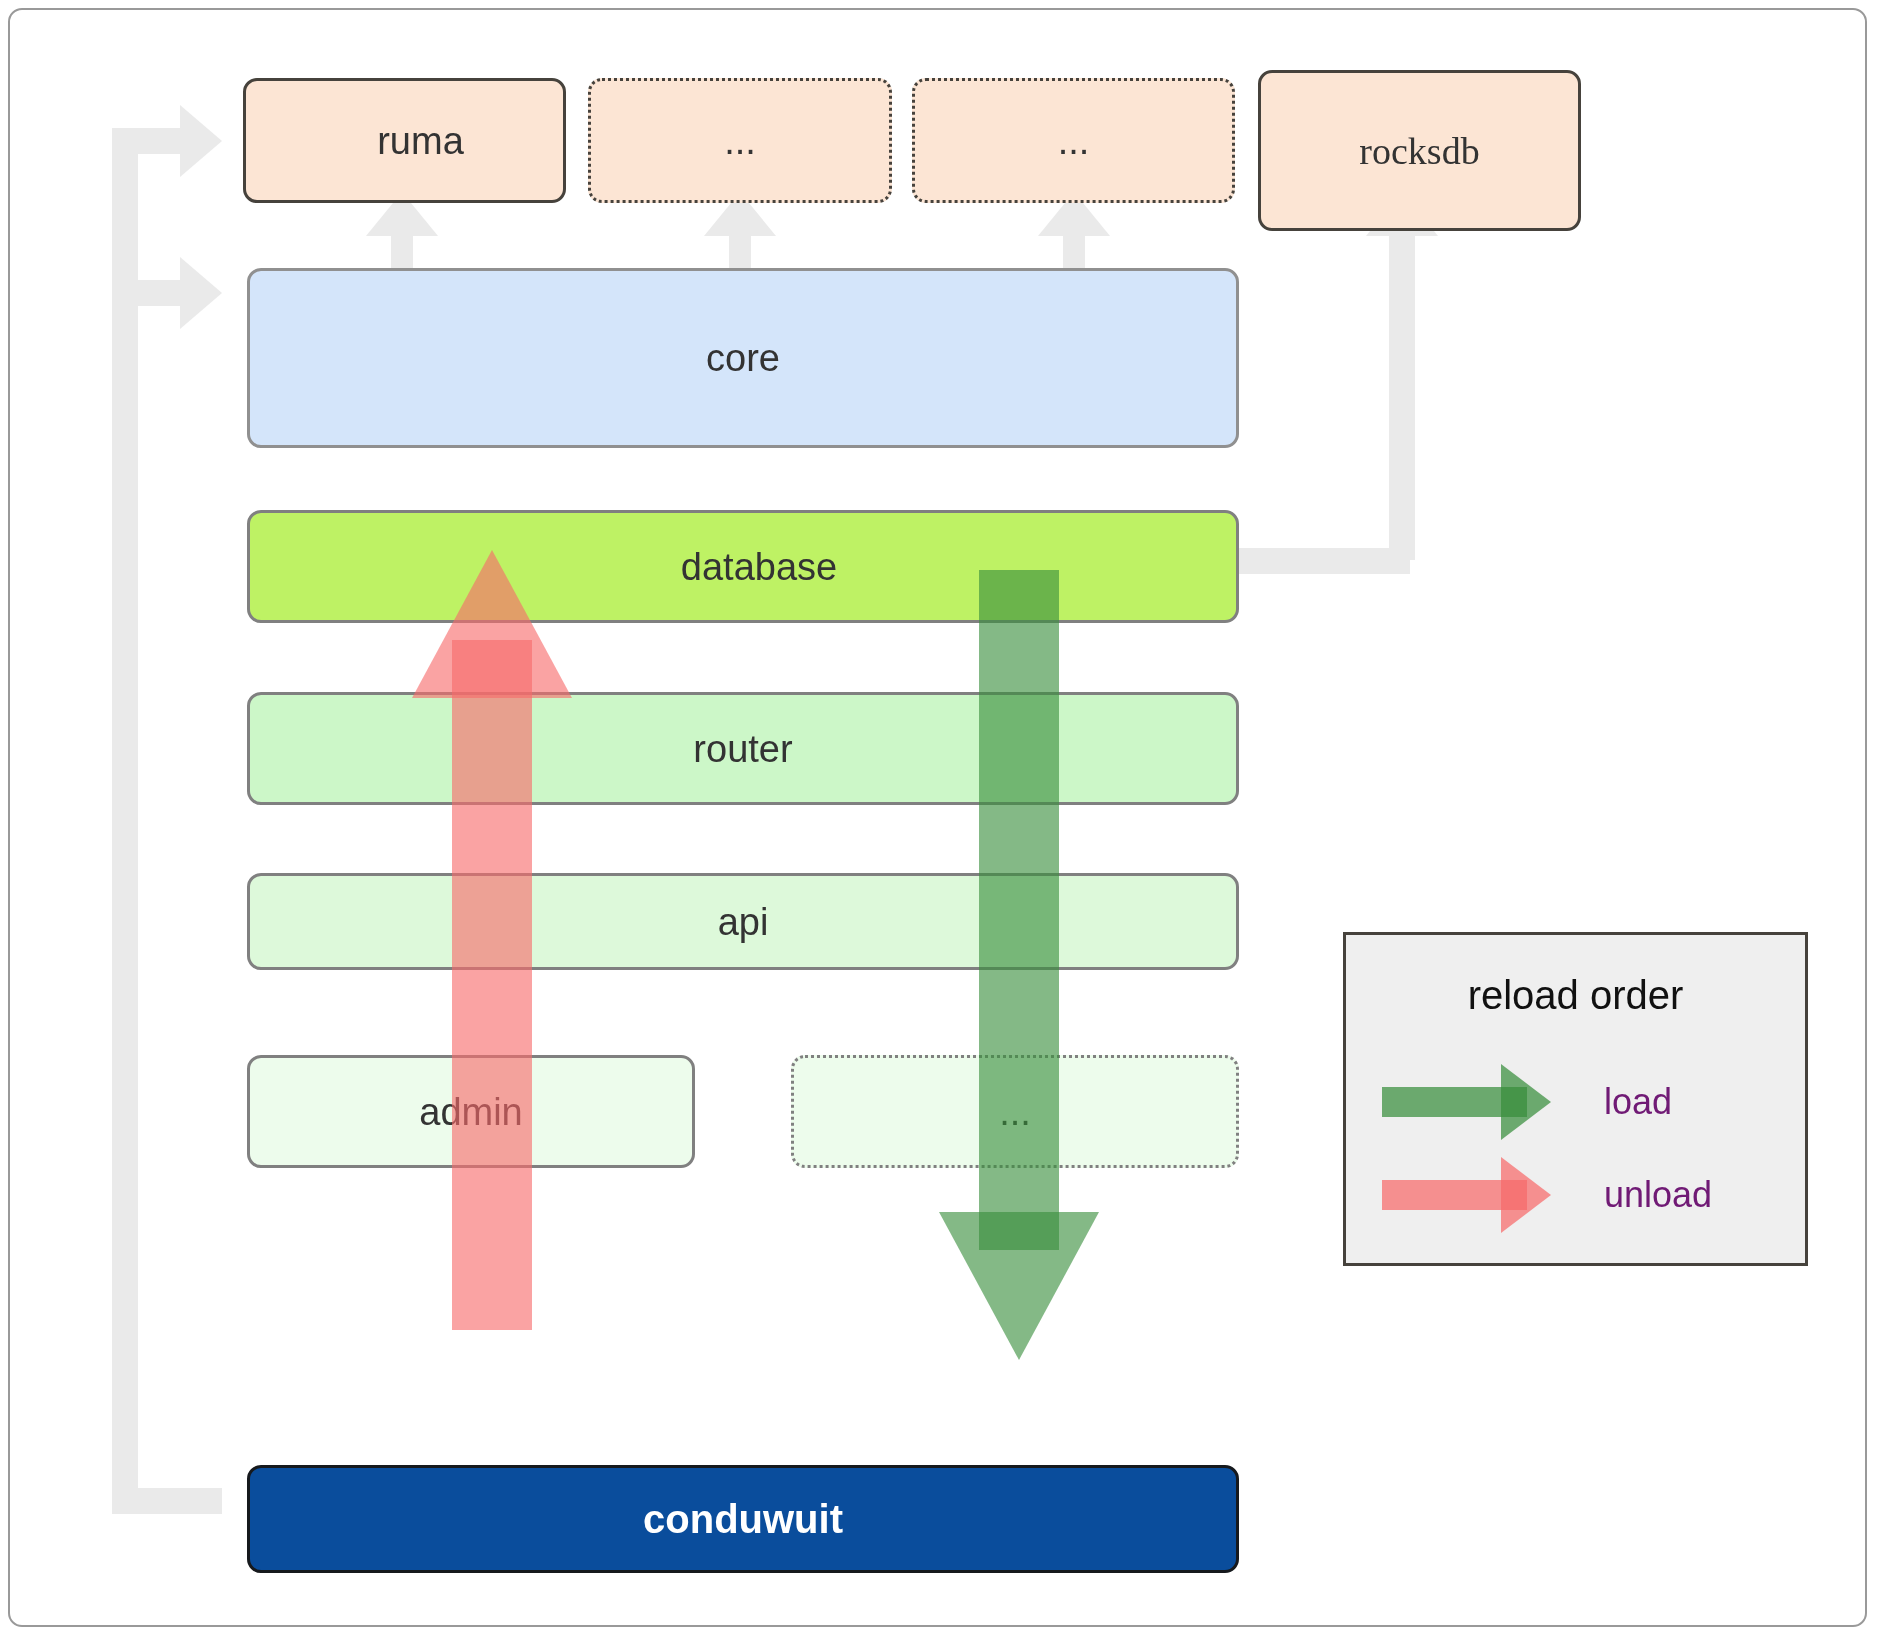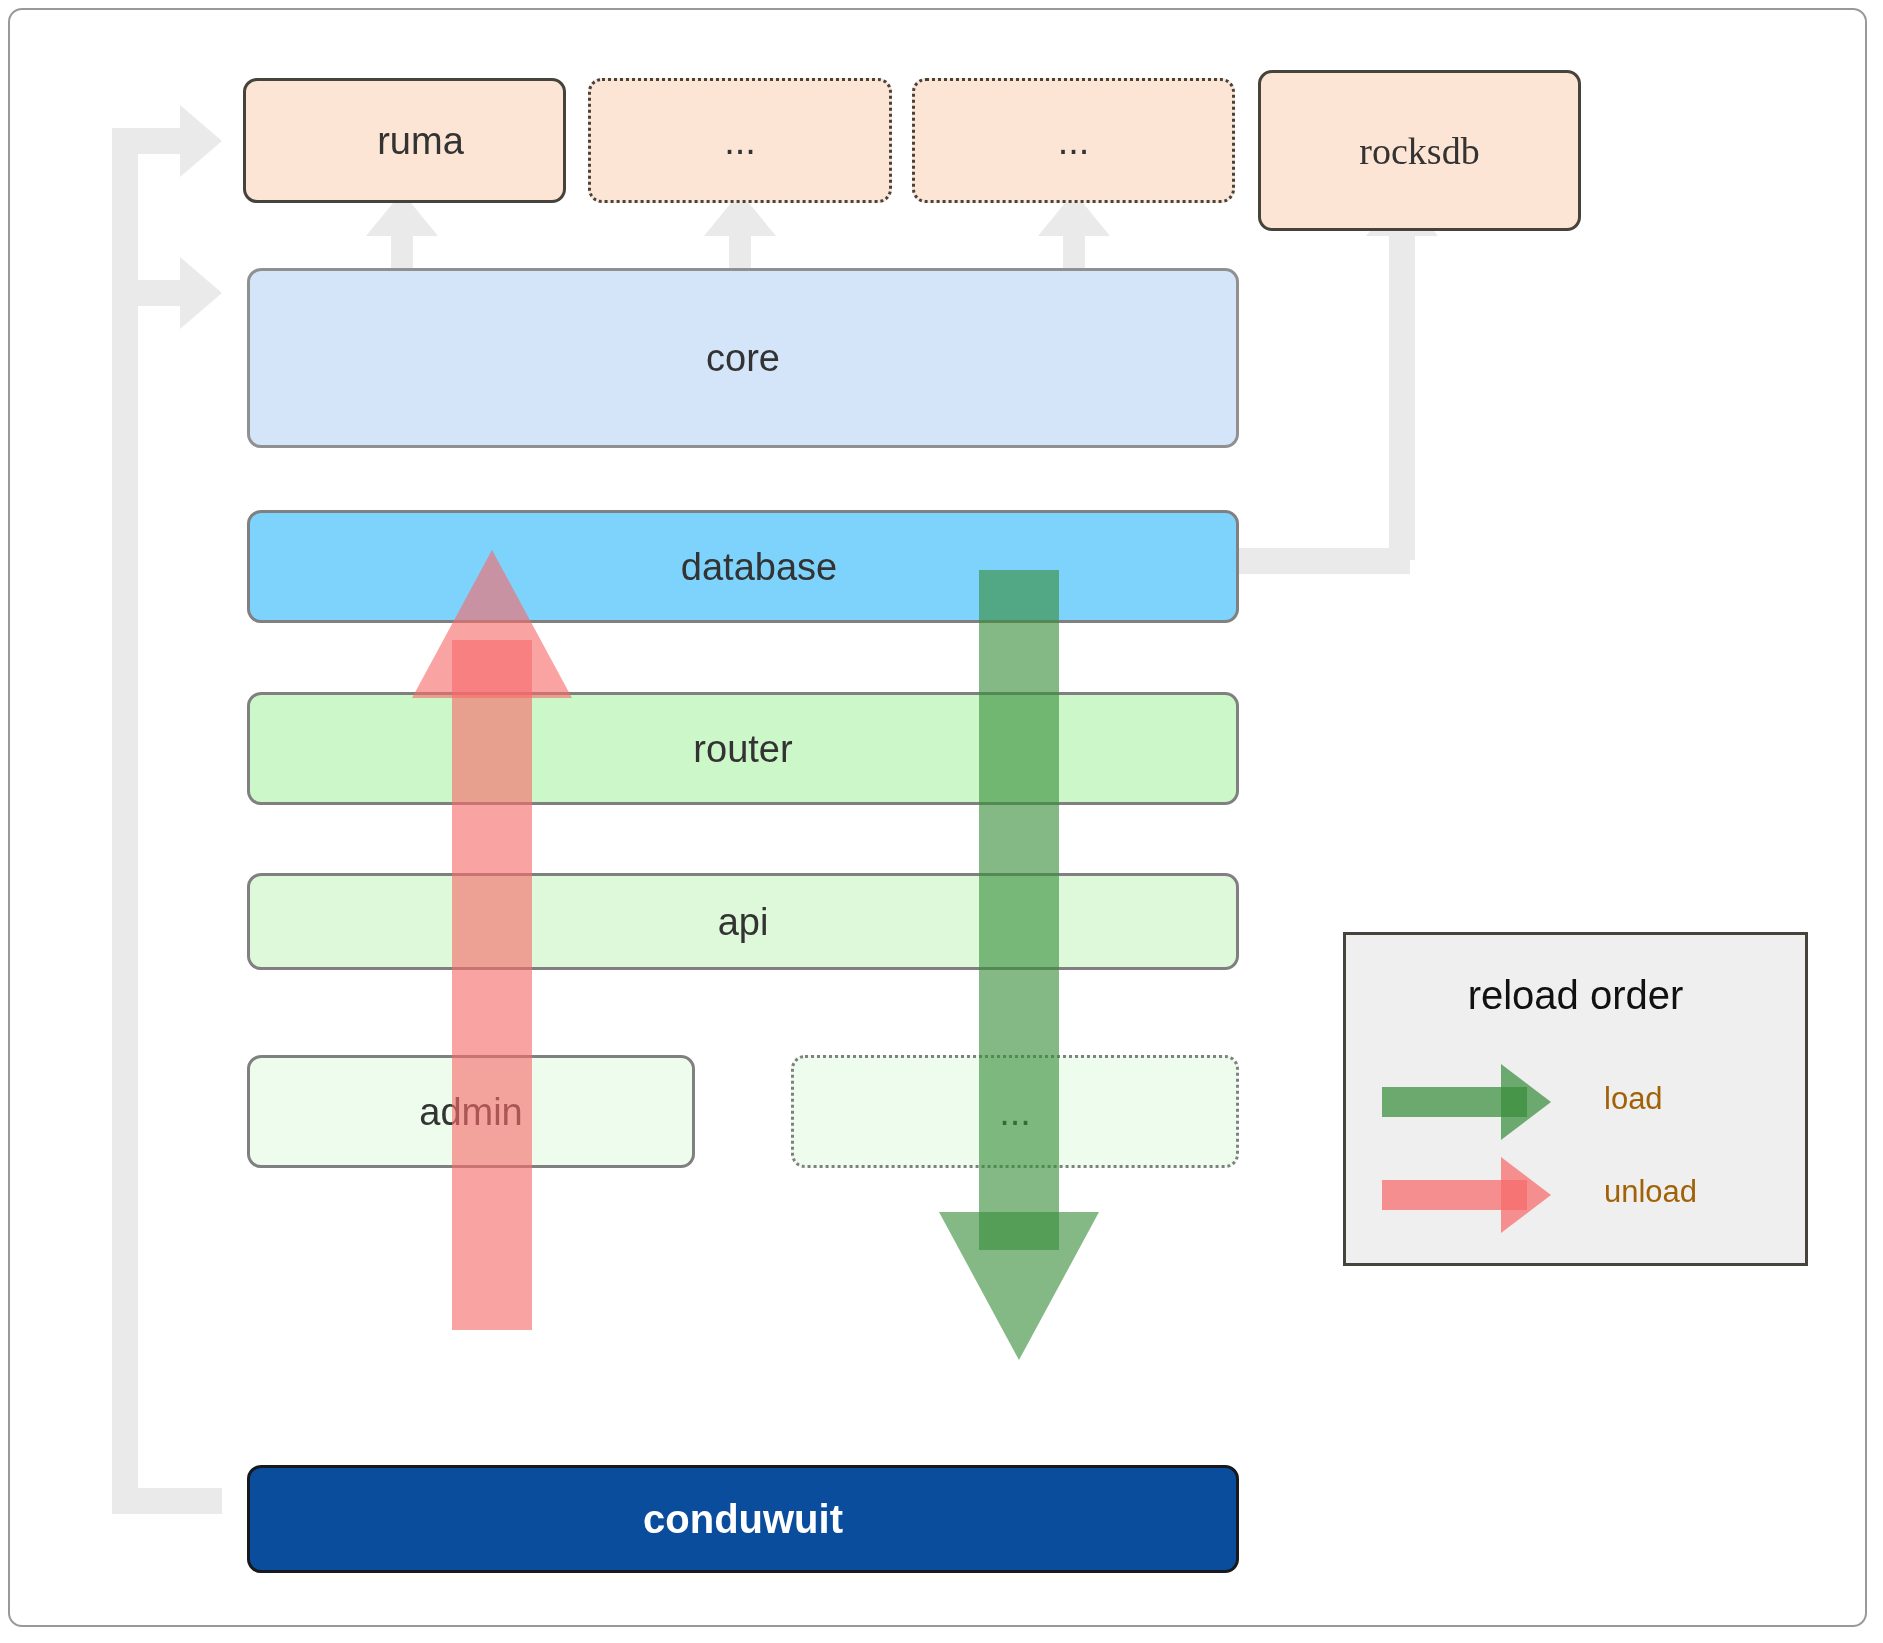--- a/index.html
+++ b/index.html
@@ -46,21 +46,21 @@
     font-size: 38px;
   }
   .n-dep-dotted {
     background: #fce5d4;
     border: 3px dotted #46423c;
   }
   .n-core {
     background: #d4e5fa;
     border: 3px solid #909090;
   }
-  .n-l1 { background: #7dd3fc; border: 3px solid #808080; padding-left: 32px; }
+  .n-l1 { background: #bef264; border: 3px solid #808080; padding-left: 32px; }
   .n-l2 { background: #ccf7c8; border: 3px solid #808080; }
   .n-l3 { background: #ddf9da; border: 3px solid #808080; }
   .n-l4 { background: #edfcec; border: 3px solid #808080; }
   .n-l4-dotted { background: #edfcec; border: 3px dotted #808080; }
   .n-router { background: #ffffff; border: 3px solid #808080; }
   .n-root {
     background: #0a4d9c;
     border: 3px solid #16191d;
     color: #ffffff;
     font-weight: bold;
@@ -114,22 +114,22 @@
   }
   .legend-title {
     position: absolute;
     width: 100%;
     text-align: center;
     font-size: 40px;
     color: #111111;
   }
   .legend-label {
     position: absolute;
-    font-size: 31px;
-    color: #a16207;
+    font-size: 36px;
+    color: #701a75;
   }
   .lg-arrow { position: absolute; }
   .lg-shaft { position: absolute; }
   .lg-head {
     position: absolute;
     width: 0; height: 0;
     border-top: 38px solid transparent;
     border-bottom: 38px solid transparent;
   }
   .lg-green-shaft { background: rgba(56,142,60,0.72); }

